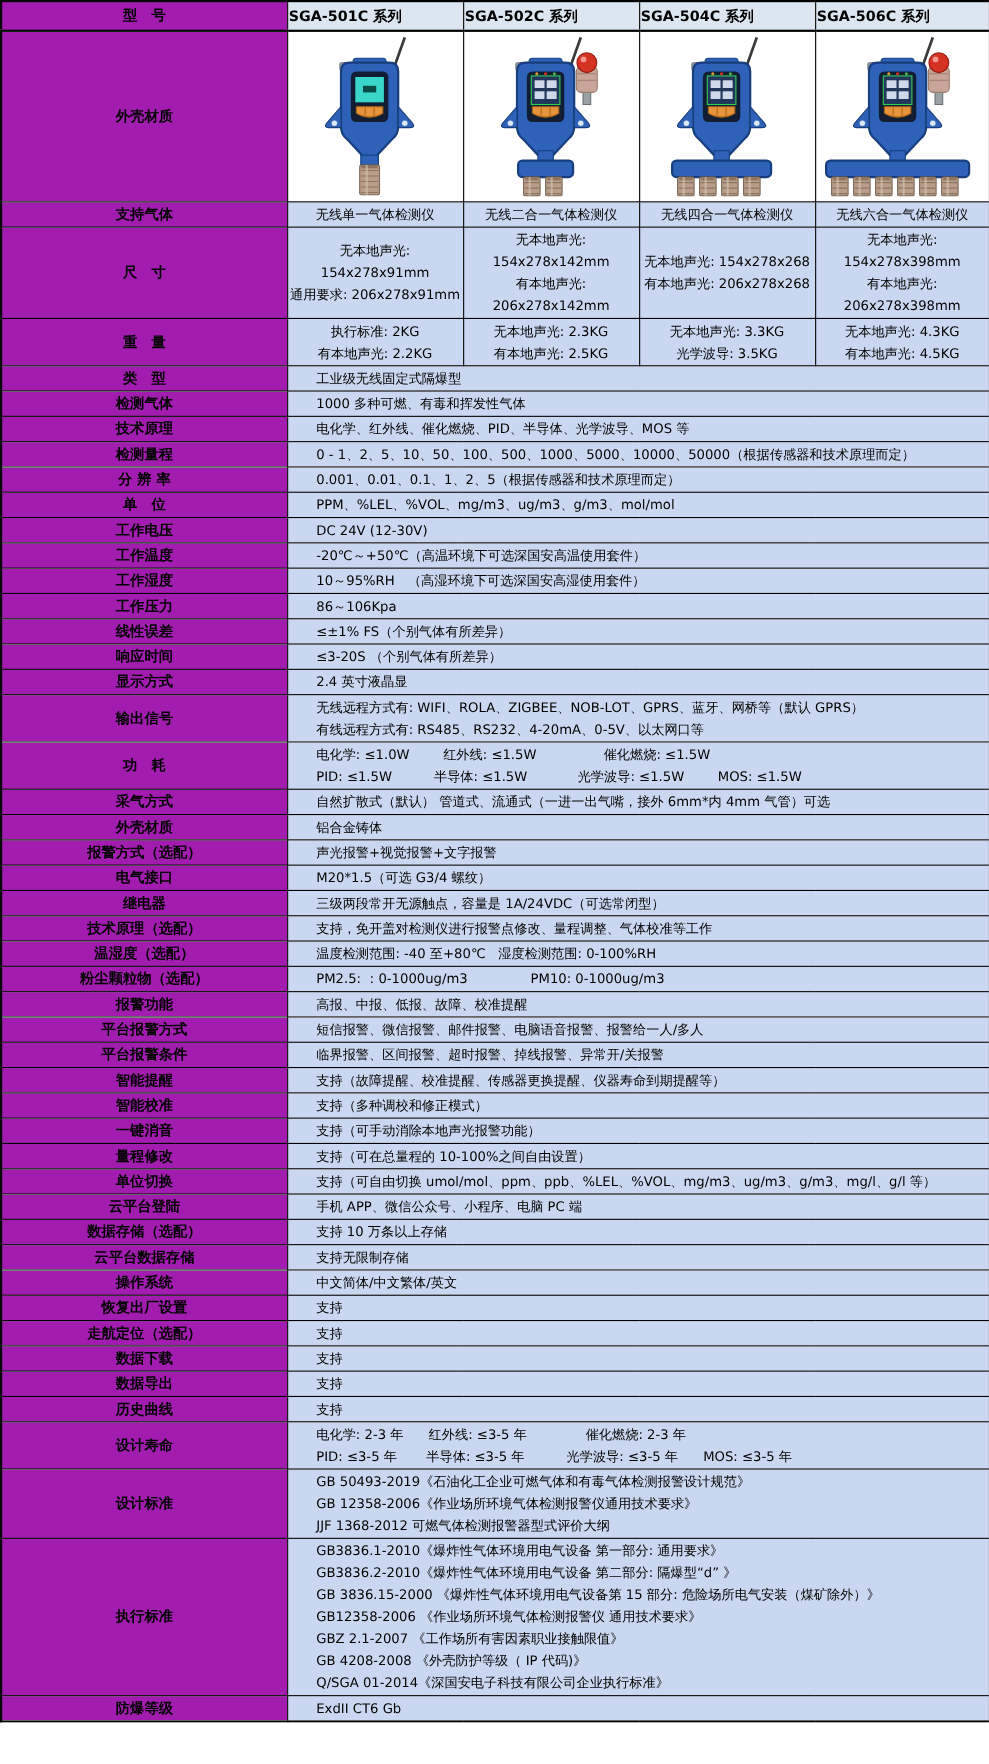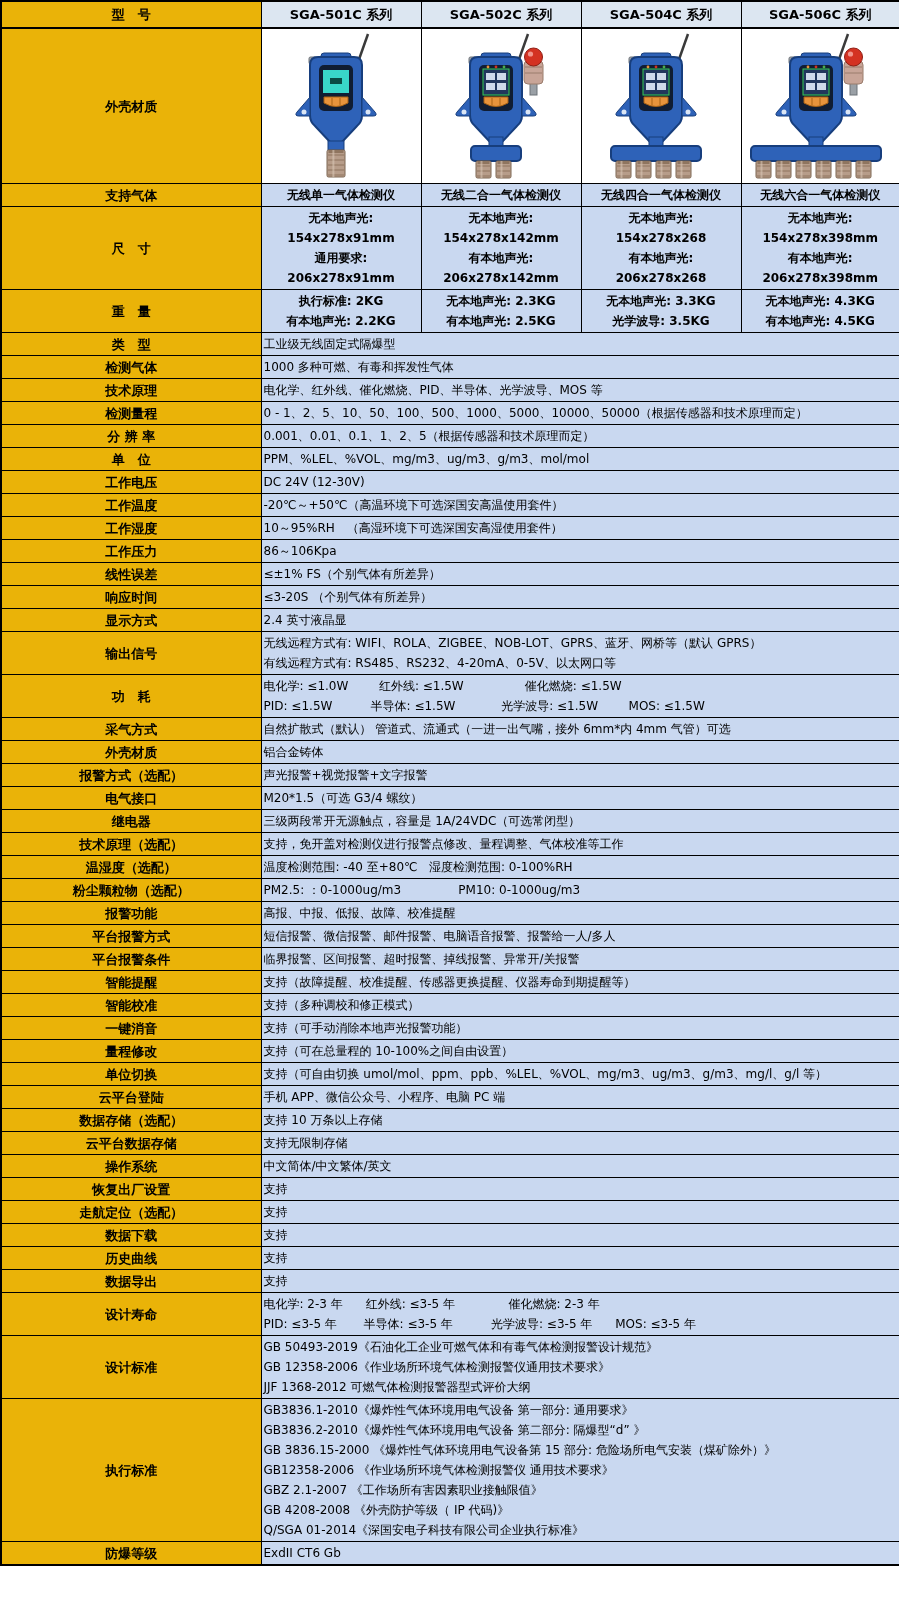--- a/index.html
+++ b/index.html
@@ -1,25 +1,25 @@
 <!DOCTYPE html>
 <html><head>
 <meta charset="utf-8">
 <style>
   html,body{margin:0;padding:0;background:#ffffff;}
   body{width:899px;font-family:"DejaVu Sans","Liberation Sans",sans-serif;color:#000;}
   .page{width:899px;}
   table.spec{width:899px;border-collapse:collapse;table-layout:fixed;border:2px solid #000;}
   table.spec td{border:1px solid #000;box-sizing:border-box;overflow:hidden;vertical-align:middle;}
-  td.lbl{background:#eab308;font-weight:bold;text-align:center;font-size:13px;padding:1px 4px;white-space:pre-wrap;line-height:17px;margin-top:44px;}
+  td.lbl{background:#a21caf;font-weight:bold;text-align:center;font-size:13px;padding:1px 4px;white-space:pre-wrap;line-height:17px;margin-top:44px;}
   tr.hdr td{height:27px;border-bottom:2px solid #000;}
-  td.mh{background:#dce6f1;font-weight:bold;text-align:center;font-size:13px;}
+  td.mh{background:#dce6f1;font-weight:bold;font-size:13px;}
   td.imgc{background:#ffffff;height:155px;text-align:center;padding:0;}
-  td.val{background:#c9d8f0;font-size:12px;padding:1px 2px;white-space:pre-wrap;line-height:20px;}
-  td.val.ctr{text-align:center;padding:1px 2px;font-weight:bold;}
+  td.val{background:#c9d8f0;font-size:12px;padding:1px 26px;white-space:pre-wrap;line-height:20px;}
+  td.val.ctr{text-align:center;padding:1px 2px;}
   td.val .ln{line-height:20px;white-space:pre-wrap;}
   .dev{display:inline-block;width:160px;height:150px;}
   .dev svg{display:block;margin:0 auto;}
 </style>
 </head>
 <body>
 
 <div class="page">
   <table class="spec">
     <colgroup>
@@ -393,25 +393,25 @@
         </tr>
         <tr>
           <td class="lbl">走航定位（选配）</td>
           <td colspan="4" class="val"><div class="ln">支持</div></td>
         </tr>
         <tr>
           <td class="lbl">数据下载</td>
           <td colspan="4" class="val"><div class="ln">支持</div></td>
         </tr>
         <tr>
+          <td class="lbl">数据导出</td>
+          <td colspan="4" class="val"><div class="ln">支持</div></td>
+        </tr>
+        <tr>
           <td class="lbl">历史曲线</td>
-          <td colspan="4" class="val"><div class="ln">支持</div></td>
-        </tr>
-        <tr>
-          <td class="lbl">数据导出</td>
           <td colspan="4" class="val"><div class="ln">支持</div></td>
         </tr>
         <tr>
           <td class="lbl">设计寿命</td>
           <td colspan="4" class="val"><div class="ln">电化学: 2-3 年      红外线: ≤3-5 年              催化燃烧: 2-3 年</div><div class="ln">PID: ≤3-5 年       半导体: ≤3-5 年          光学波导: ≤3-5 年      MOS: ≤3-5 年</div></td>
         </tr>
         <tr>
           <td class="lbl">设计标准</td>
           <td colspan="4" class="val"><div class="ln">GB 50493-2019《石油化工企业可燃气体和有毒气体检测报警设计规范》</div><div class="ln">GB 12358-2006《作业场所环境气体检测报警仪通用技术要求》</div><div class="ln">JJF 1368-2012 可燃气体检测报警器型式评价大纲</div></td>
         </tr>

